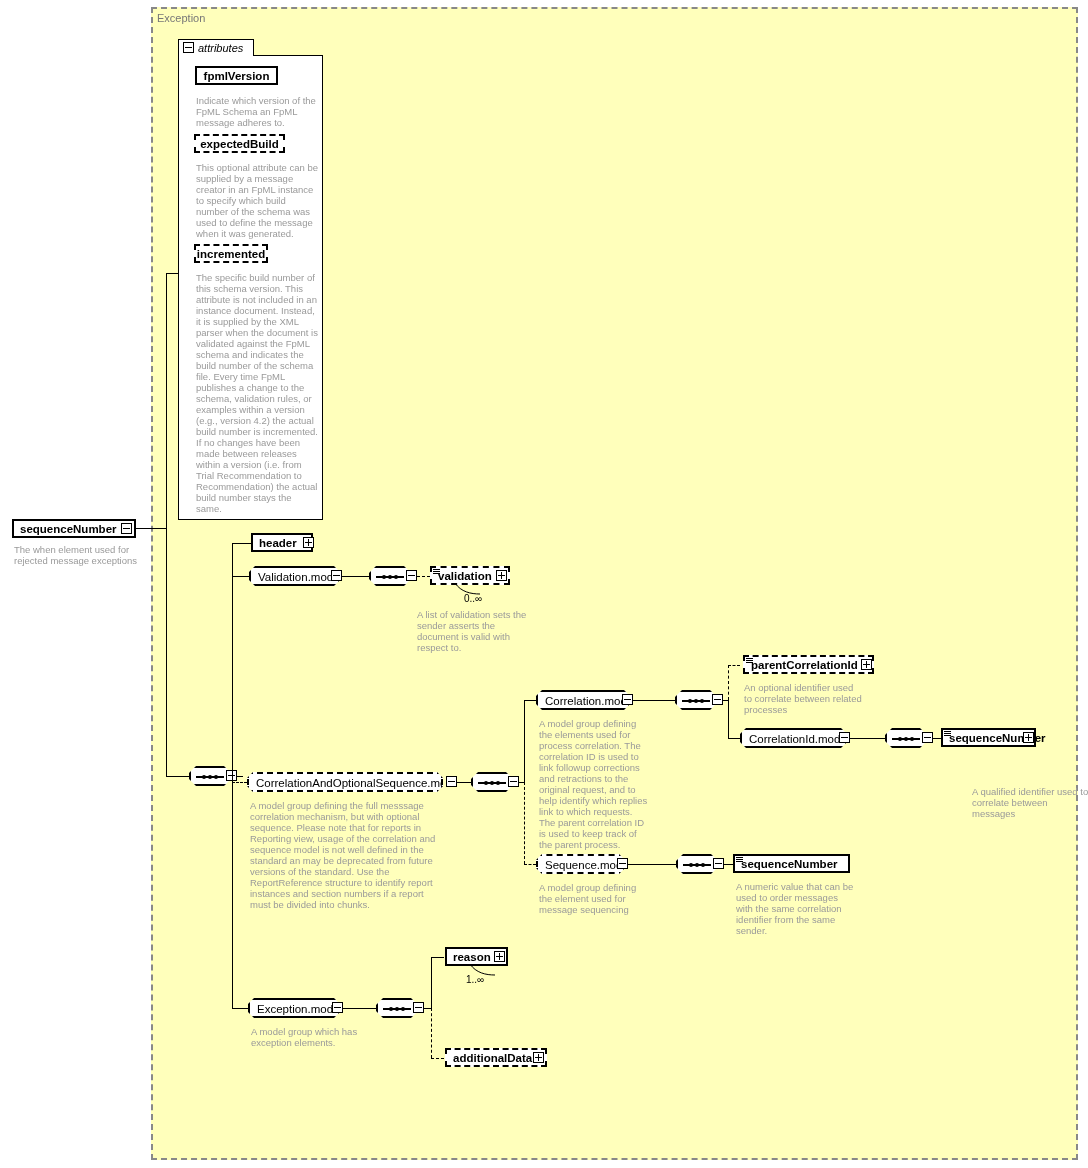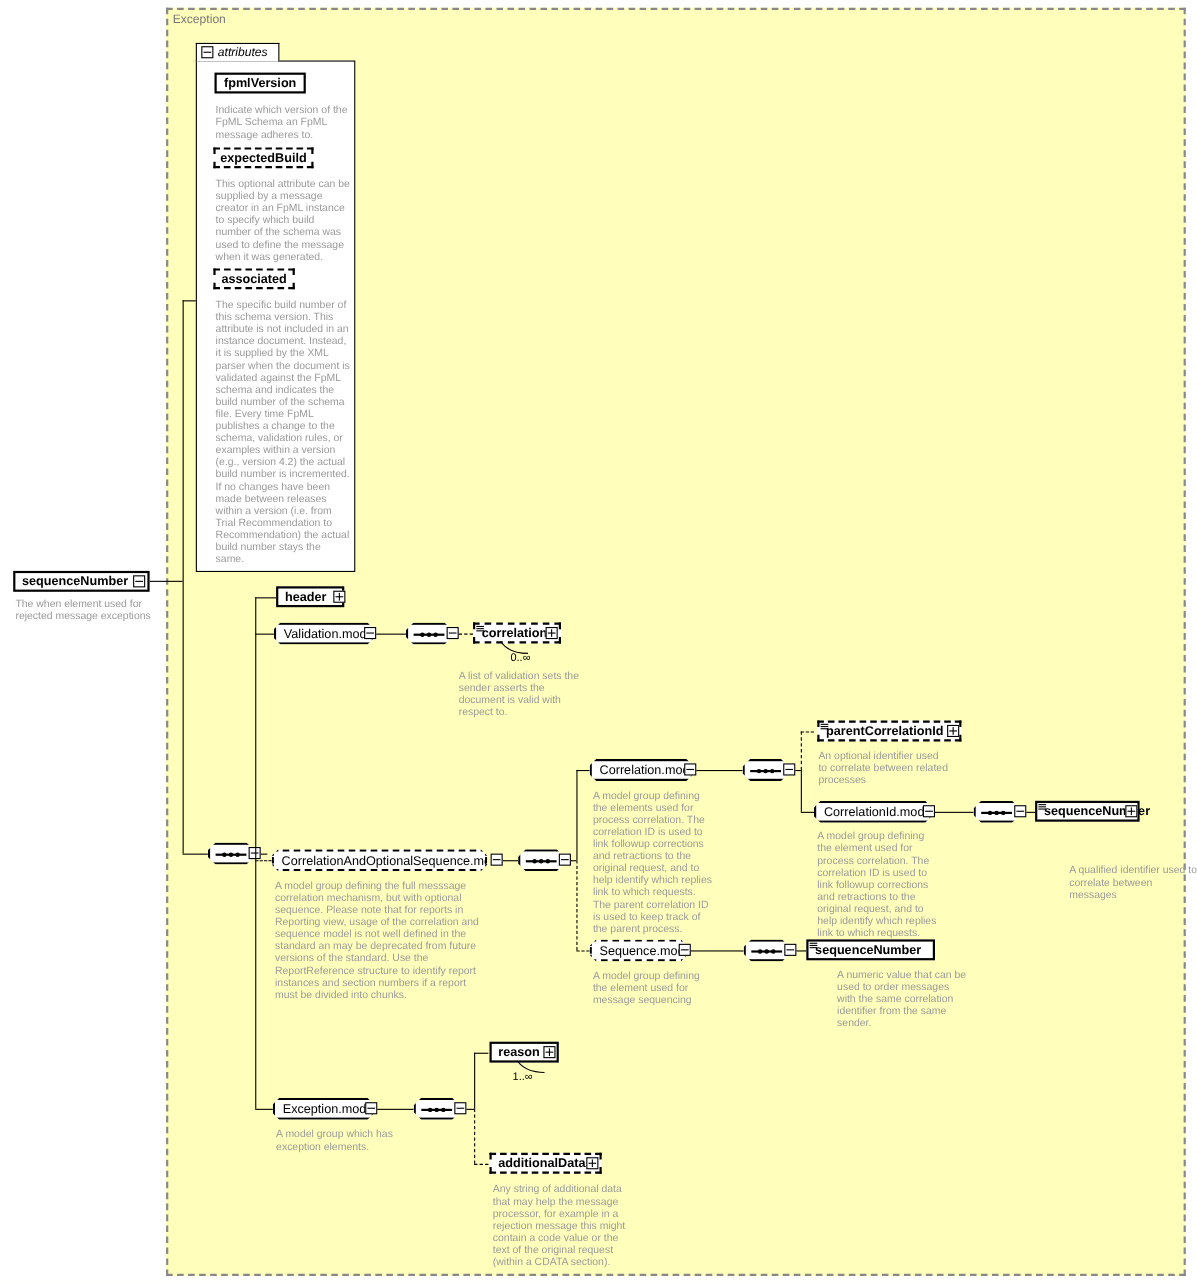--- a/index.html
+++ b/index.html
@@ -102,21 +102,21 @@
 
   <div class="shadow" style="left:199px;top:71px;width:84px;height:19px;"></div>
   <div class="attr-node req" style="left:195px;top:66px;width:83px;">fpmlVersion</div>
   <div class="desc" style="left:196px;top:95px;width:124px;">Indicate which version of the FpML Schema an FpML message adheres to.</div>
 
   <div class="shadow" style="left:199px;top:139px;width:88px;height:19px;"></div>
   <div class="attr-node opt" style="left:194px;top:134px;width:91px;">expectedBuild</div>
   <div class="desc" style="left:196px;top:162px;width:124px;">This optional attribute can be supplied by a message creator in an FpML instance to specify which build number of the schema was used to define the message when it was generated.</div>
 
   <div class="shadow" style="left:199px;top:249px;width:80px;height:19px;"></div>
-  <div class="attr-node opt" style="left:194px;top:244px;width:74px;">associated</div>
+  <div class="attr-node opt" style="left:194px;top:244px;width:74px;">incremented</div>
   <div class="desc" style="left:196px;top:272px;width:124px;">The specific build number of this schema version. This attribute is not included in an instance document. Instead, it is supplied by the XML parser when the document is validated against the FpML schema and indicates the build number of the schema file. Every time FpML publishes a change to the schema, validation rules, or examples within a version (e.g., version 4.2) the actual build number is incremented. If no changes have been made between releases within a version (i.e. from Trial Recommendation to Recommendation) the actual build number stays the same.</div>
 
   <div class="shadow" style="left:16px;top:524px;width:124px;height:19px;"></div>
   <div class="elem-box req" style="left:12px;top:519px;width:124px;">sequenceNumber</div>
   <span class="minus-box" style="left:121px;top:523px;"></span>
   <div class="desc" style="left:14px;top:544px;width:140px;">The when element used for rejected message exceptions</div>
 
   <div class="hline" style="left:136px;top:528px;width:30px;"></div>
   <div class="vline" style="left:166px;top:273px;height:503px;"></div>
 
@@ -151,21 +151,21 @@
   <div class="seq" style="left:369px;top:566px;">
     <span class="bar"></span>
       <span class="d1"></span>
       <span class="d2"></span>
       <span class="d3"></span>
   </div>
   <span class="minus-box" style="left:406px;top:570px;"></span>
   <div class="hline dash" style="left:417px;top:576px;width:13px;"></div>
 
   <div class="shadow" style="left:435px;top:571px;width:79px;height:19px;"></div>
-  <div class="elem-box opt" style="left:430px;top:566px;width:80px;">correlation</div>
+  <div class="elem-box opt" style="left:430px;top:566px;width:80px;">validation</div>
   <span class="seqmark" style="left:433px;top:569px;">
     <i></i>
       <i></i>
       <i></i>
     </span>
   <span class="plus-box" style="left:496px;top:570px;"></span>
   <svg class="curve" style="left:455px;top:583px;" width="26" height="12">
     <path d="M0,0 C6,9 16,11 25,11" stroke="#000" fill="none" stroke-width="1"></path>
     </svg>
   <div class="mult" style="left:464px;top:593px;">0..∞</div>
@@ -219,21 +219,20 @@
     <i></i>
       <i></i>
       <i></i>
     </span>
   <span class="plus-box" style="left:861px;top:659px;"></span>
   <div class="desc" style="left:744px;top:682px;width:118px;">An optional identifier used to correlate between related processes</div>
 
   <div class="shadow" style="left:744px;top:733px;width:106px;height:20px;"></div>
   <div class="model-box" style="left:740px;top:728px;width:107px;">CorrelationId.model</div>
   <span class="minus-box" style="left:839px;top:732px;"></span>
-  <div class="desc" style="left:743px;top:755px;width:112px;">A model group defining the element used for process correlation. The correlation ID is used to link followup corrections and retractions to the original request, and to help identify which replies link to which requests.</div>
   <div class="hline" style="left:850px;top:738px;width:35px;"></div>
 
   <div class="shadow" style="left:889px;top:733px;width:42px;height:20px;"></div>
   <div class="seq" style="left:885px;top:728px;">
     <span class="bar"></span>
       <span class="d1"></span>
       <span class="d2"></span>
       <span class="d3"></span>
   </div>
   <span class="minus-box" style="left:922px;top:732px;"></span>
@@ -265,21 +264,21 @@
   <span class="minus-box" style="left:713px;top:858px;"></span>
   <div class="hline" style="left:724px;top:864px;width:9px;"></div>
 
   <div class="shadow" style="left:738px;top:859px;width:116px;height:19px;"></div>
   <div class="elem-box req" style="left:733px;top:854px;width:117px;padding-right:6px;">sequenceNumber</div>
   <span class="seqmark" style="left:736px;top:857px;">
     <i></i>
       <i></i>
       <i></i>
     </span>
-  <div class="desc" style="left:736px;top:881px;width:118px;margin-left:25px;">A numeric value that can be used to order messages with the same correlation identifier from the same sender.</div>
+  <div class="desc" style="left:736px;top:881px;width:118px;">A numeric value that can be used to order messages with the same correlation identifier from the same sender.</div>
 
   <div class="hline" style="left:232px;top:1008px;width:16px;"></div>
   <div class="shadow" style="left:252px;top:1003px;width:91px;height:20px;"></div>
   <div class="model-box" style="left:248px;top:998px;width:92px;">Exception.model</div>
   <span class="minus-box" style="left:332px;top:1002px;"></span>
   <div class="desc" style="left:251px;top:1026px;width:125px;">A model group which has exception elements.</div>
   <div class="hline" style="left:343px;top:1008px;width:33px;"></div>
 
   <div class="shadow" style="left:380px;top:1003px;width:42px;height:20px;"></div>
   <div class="seq" style="left:376px;top:998px;">
@@ -299,15 +298,14 @@
   <div class="elem-box req" style="left:445px;top:947px;width:63px;">reason</div>
   <span class="plus-box" style="left:494px;top:951px;"></span>
   <svg class="curve" style="left:470px;top:964px;" width="26" height="12">
     <path d="M0,0 C6,9 16,11 25,11" stroke="#000" fill="none" stroke-width="1"></path>
     </svg>
   <div class="mult" style="left:466px;top:974px;">1..∞</div>
 
   <div class="shadow" style="left:450px;top:1053px;width:101px;height:19px;"></div>
   <div class="elem-box opt" style="left:445px;top:1048px;width:102px;">additionalData</div>
   <span class="plus-box" style="left:533px;top:1052px;"></span>
-  <div class="desc" style="left:448px;top:1076px;width:122px;">Any string of additional data that may help the message processor, for example in a rejection message this might contain a code value or the text of the original request (within a CDATA section).</div>
 
 </div>
 
 </body></html>

